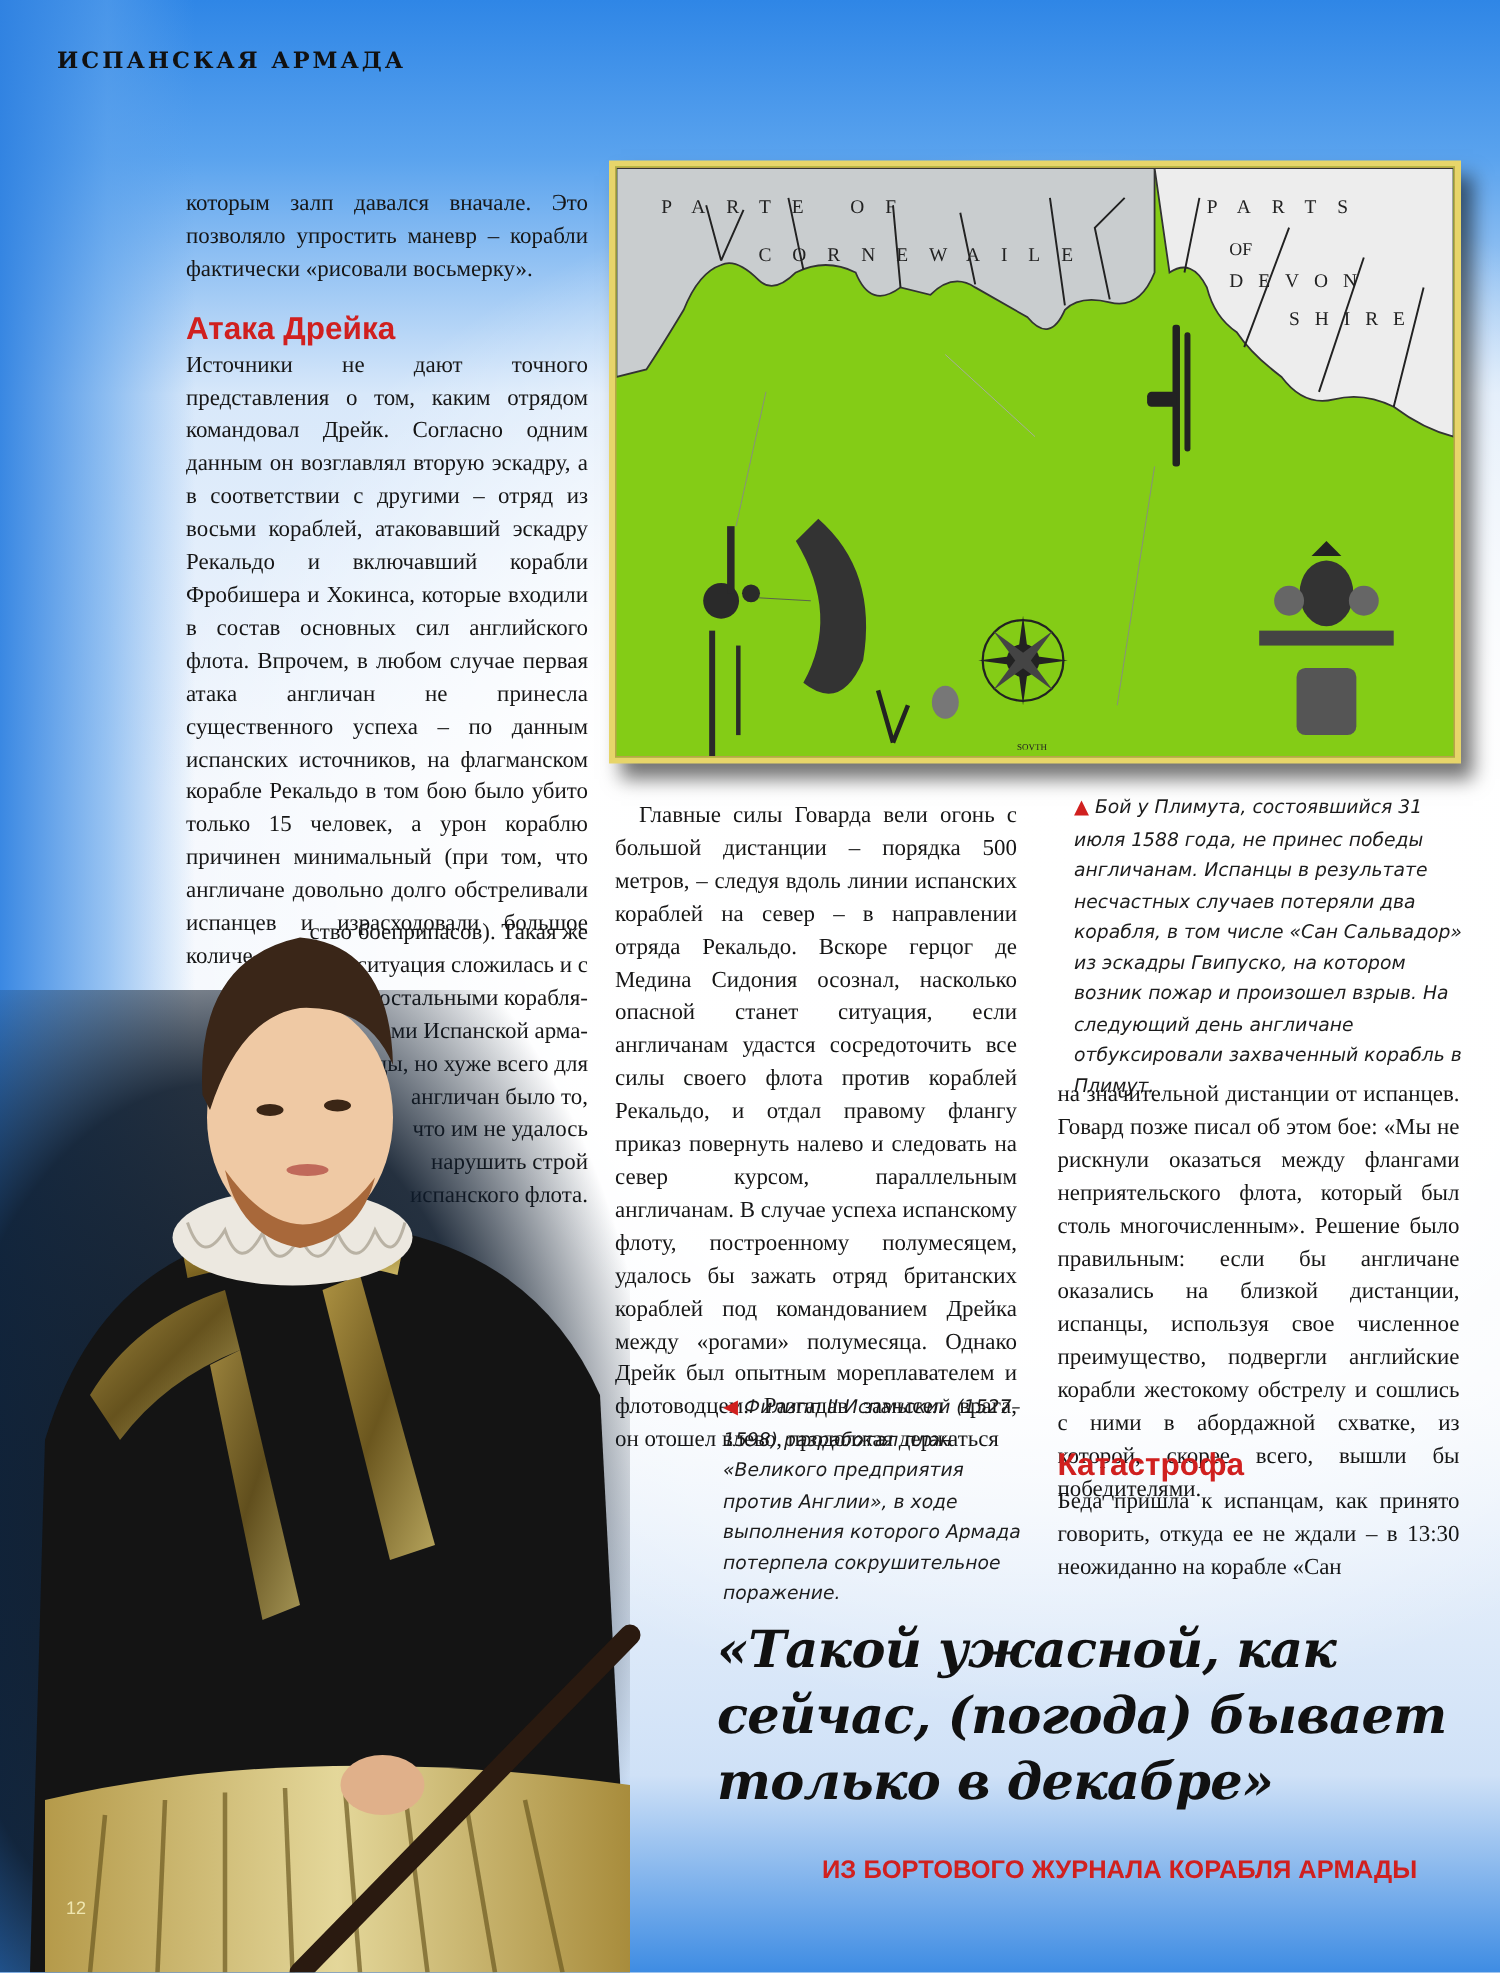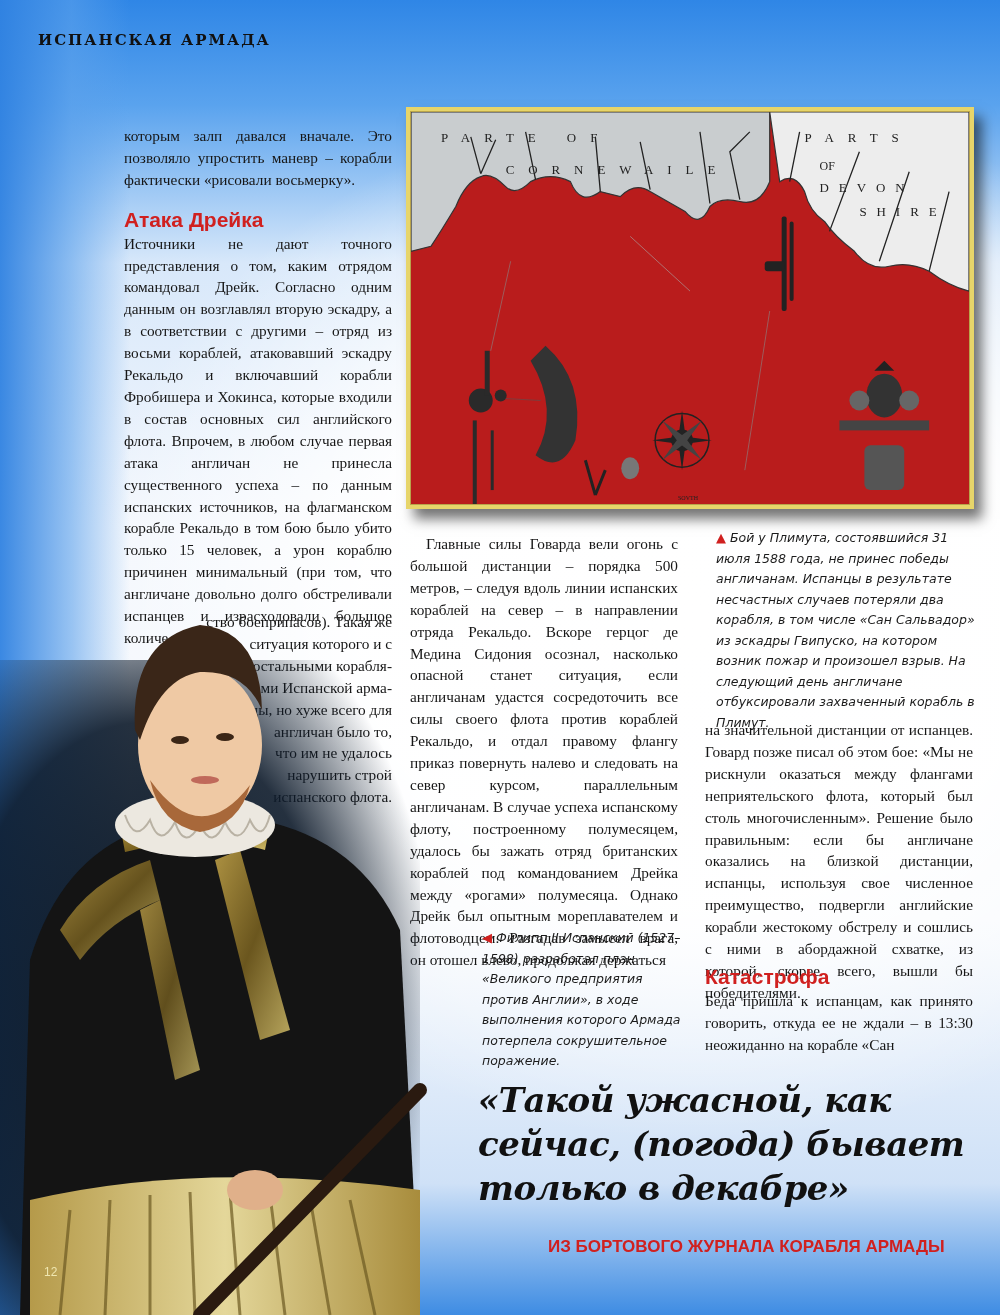--- a/index.html
+++ b/index.html
@@ -37,21 +37,21 @@
   #col2 { left: 410px; top: 533px; width: 268px; }
   #col3 { left: 705px; top: 719px; width: 268px; }
   #col3b { left: 705px; top: 966px; width: 268px; }
 
   .map-frame {
     position: absolute; left: 406px; top: 107px; width: 568px; height: 402px;
     background: #e7d56a; padding: 4px; box-sizing: border-box;
     box-shadow: 8px 10px 12px rgba(0,0,0,0.55);
   }
   .map-inner {
-    width: 100%; height: 100%; background: #b91c1c; position: relative; overflow: hidden;
+    width: 100%; height: 100%; background: #84cc16; position: relative; overflow: hidden;
     border: 1px solid #b9a44a; box-sizing: border-box; text-align: center;
   }
   .map-inner svg { display: block; width: 100%; height: 100%; }
   .map-label { font-family: "Liberation Serif", serif; fill: #222; }
 
   .caption {
     position: absolute; font-family: "DejaVu Sans", sans-serif; font-style: italic;
     font-size: 12.5px; line-height: 20.5px; color: #1c1c1c;
   }
   #map-caption { left: 716px; top: 528px; width: 270px; }
@@ -85,21 +85,21 @@
 
 <div class="running-head">Испанская армада</div>
 
 <div class="col body-text" id="col1">
   <p class="intro">которым залп давался вначале. Это позволяло упростить маневр – корабли фактически «рисовали восьмерку».</p>
   <h3 class="subhead">Атака Дрейка</h3>
   <p>Источники не дают точного представления о том, каким отрядом командовал Дрейк. Согласно одним данным он возглавлял вторую эскадру, а в соответствии с другими – отряд из восьми кораблей, атаковавший эскадру Рекальдо и включавший корабли Фробишера и Хокинса, которые входили в состав основных сил английского флота. Впрочем, в любом случае первая атака англичан не принесла существенного успеха – по данным испанских источников, на флагманском корабле Рекальдо в том бою было убито только 15 человек, а урон кораблю причинен минимальный (при том, что англичане довольно долго обстреливали испанцев и израсходовали большое количе-</p>
 </div>
 <div class="col body-text" id="col1-tail">
   <p>ство боеприпасов). Такая же</p>
-  <p>ситуация которого и с</p>
+  <p>ситуация сложилась и с</p>
   <p>остальными корабля-</p>
   <p>ми Испанской арма-</p>
   <p>ды, но хуже всего для</p>
   <p>англичан было то,</p>
   <p>что им не удалось</p>
   <p>нарушить строй</p>
   <p>испанского флота.</p>
 </div>
 
 <div class="map-frame">

